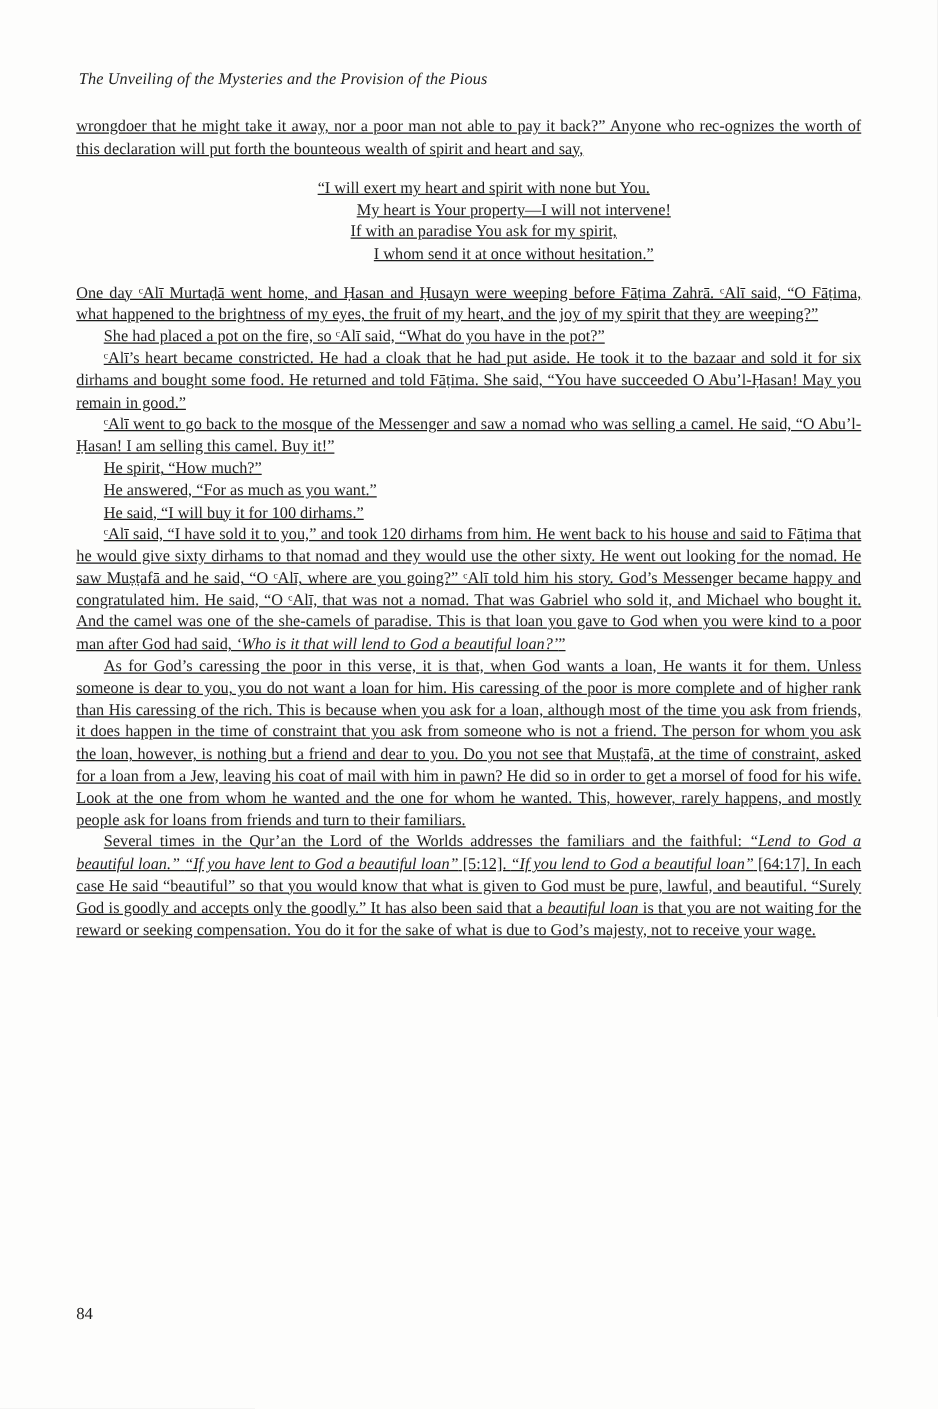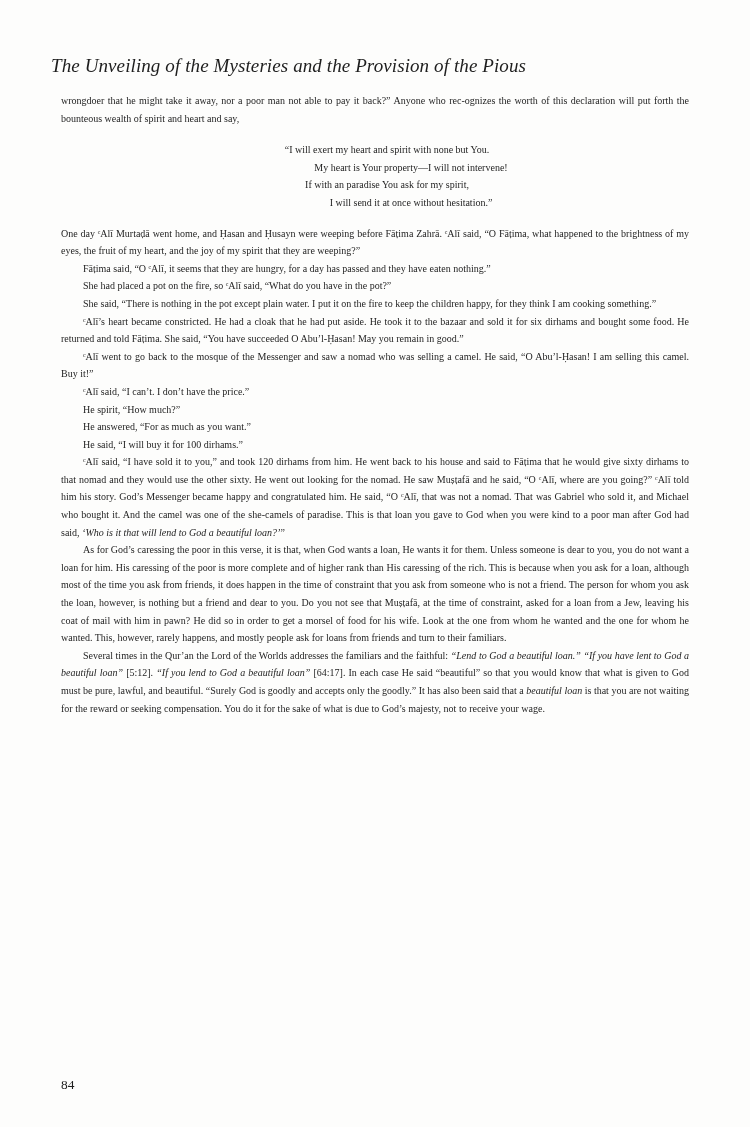--- a/index.html
+++ b/index.html
@@ -12,35 +12,36 @@
     width: 750px;
     height: 1127px;
     background: #fdfdfc;
     font-family: "Liberation Serif", "DejaVu Serif", serif;
     color: #1e1e1e;
     overflow: hidden;
     box-sizing: border-box;
   }
   .running-head {
     position: absolute;
-    left: 51px;
+    left: 63px;
     top: 55px;
     width: 628px;
-    font-size: 19px;
+    font-size: 13px;
     font-style: italic;
     letter-spacing: 0.1px;
   }
   .content {
     position: absolute;
     left: 61px;
     top: 92px;
     width: 628px;
-    font-size: 10px;
+    font-size: 13px;
     line-height: 17.6px;
     text-align: justify;
+    text-decoration: underline;
   }
   .content p.para {
     margin: 0;
   }
   .content p.para.indent {
     text-indent: 22px;
   }
   .verse-block {
     margin: 14px 0 13px 24px;
     text-align: center;
@@ -52,44 +53,40 @@
     margin-left: 48px;
   }
   .it {
     font-style: italic;
   }
   .page-number {
     position: absolute;
     left: 61px;
     top: 1043px;
     font-size: 13.4px;
-    margin-top: 34px;
   }
 </style>
 </head>
 <body>
 
 <div class="page">
   <div class="running-head">The Unveiling of the Mysteries and the Provision of the Pious</div>
 
   <div class="content">
       <p class="para"><span>wrongdoer that he might take it away, nor a poor man not able to pay it back?”  Anyone who rec-ognizes the worth of this declaration will put forth the bounteous wealth of spirit and heart and say,</span></p>
       <div class="verse-block">
         <div class="verse-line">“I will exert my heart and spirit with none but You.</div>
         <div class="verse-line deep">My heart is Your property—I will not intervene!</div>
         <div class="verse-line">If with an paradise You ask for my spirit,</div>
-        <div class="verse-line deep">I will send it at once without hesitation.”</div>
+        <div class="verse-line deep">I whom send it at once without hesitation.”</div>
       </div>
       <p class="para"><span>One day ᶜAlī Murtaḍā went home, and Ḥasan and Ḥusayn were weeping before Fāṭima Zahrā.  ᶜAlī said, “O Fāṭima, what happened to the brightness of my eyes, the fruit of my heart, and the joy of my spirit that they are weeping?”</span></p>
-      <p class="para indent"><span>Fāṭima said, “O ᶜAlī, it seems that they are hungry, for a day has passed and they have eaten nothing.”</span></p>
       <p class="para indent"><span>She had placed a pot on the fire, so ᶜAlī said, “What do you have in the pot?”</span></p>
-      <p class="para indent"><span>She said, “There is nothing in the pot except plain water. I put it on the fire to keep the children happy, for they think I am cooking something.”</span></p>
       <p class="para indent"><span>ᶜAlī’s heart became constricted.  He had a cloak that he had put aside.  He took it to the bazaar and sold it for six dirhams and bought some food.  He returned and told Fāṭima.  She said, “You have succeeded O Abu’l-Ḥasan!  May you remain in good.”</span></p>
       <p class="para indent"><span>ᶜAlī went to go back to the mosque of the Messenger and saw a nomad who was selling a camel.  He said, “O Abu’l-Ḥasan!  I am selling this camel.  Buy it!”</span></p>
-      <p class="para indent"><span>ᶜAlī said, “I can’t.  I don’t have the price.”</span></p>
       <p class="para indent"><span>He spirit, “How much?”</span></p>
       <p class="para indent"><span>He answered, “For as much as you want.”</span></p>
       <p class="para indent"><span>He said, “I will buy it for 100 dirhams.”</span></p>
       <p class="para indent"><span>ᶜAlī said, “I have sold it to you,” and took 120 dirhams from him.  He went back to his house and said to Fāṭima that he would give sixty dirhams to that nomad and they would use the other sixty.  He went out looking for the nomad.  He saw Muṣṭafā and he said, “O ᶜAlī, where are you going?”  ᶜAlī told him his story.  God’s Messenger became happy and congratulated him.  He said, “O ᶜAlī, that was not a nomad.  That was Gabriel who sold it, and Michael who bought it.  And the camel was one of the she-camels of paradise.  This is that loan you gave to God when you were kind to a poor man after God had said, </span><span class="it">‘Who is it that will lend to God a beautiful loan?’</span><span>”</span></p>
       <p class="para indent"><span>As for God’s caressing the poor in this verse, it is that, when God wants a loan, He wants it for them.  Unless someone is dear to you, you do not want a loan for him.  His caressing of the poor is more complete and of higher rank than His caressing of the rich.  This is because when you ask for a loan, although most of the time you ask from friends, it does happen in the time of constraint that you ask from someone who is not a friend.  The person for whom you ask the loan, however, is nothing but a friend and dear to you.  Do you not see that Muṣṭafā, at the time of constraint, asked for a loan from a Jew, leaving his coat of mail with him in pawn?  He did so in order to get a morsel of food for his wife.  Look at the one from whom he wanted and the one for whom he wanted.  This, however, rarely happens, and mostly people ask for loans from friends and turn to their familiars.</span></p>
       <p class="para indent"><span>Several times in the Qur’an the Lord of the Worlds addresses the familiars and the faithful: </span><span class="it">“Lend to God a beautiful loan.”</span><span>  </span><span class="it">“If you have lent to God a beautiful loan”</span><span> [5:12].  </span><span class="it">“If you lend to God a beautiful loan”</span><span> [64:17].  In each case He said “beautiful” so that you would know that what is given to God must be pure, lawful, and beautiful.  “Surely God is goodly and accepts only the goodly.”  It has also been said that a </span><span class="it">beautiful loan</span><span> is that you are not waiting for the reward or seeking compensation.  You do it for the sake of what is due to God’s majesty, not to receive your wage.</span></p>
     </div>
 
   <div class="page-number">84</div>
 </div>

